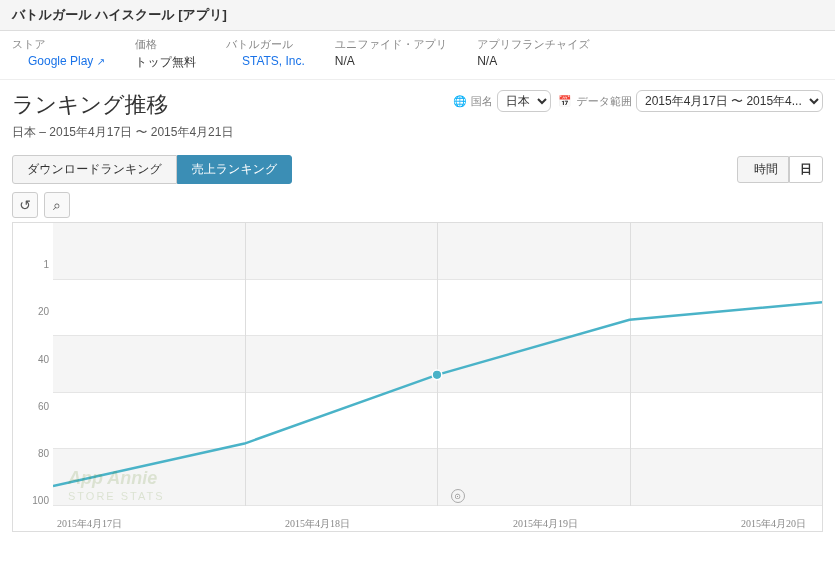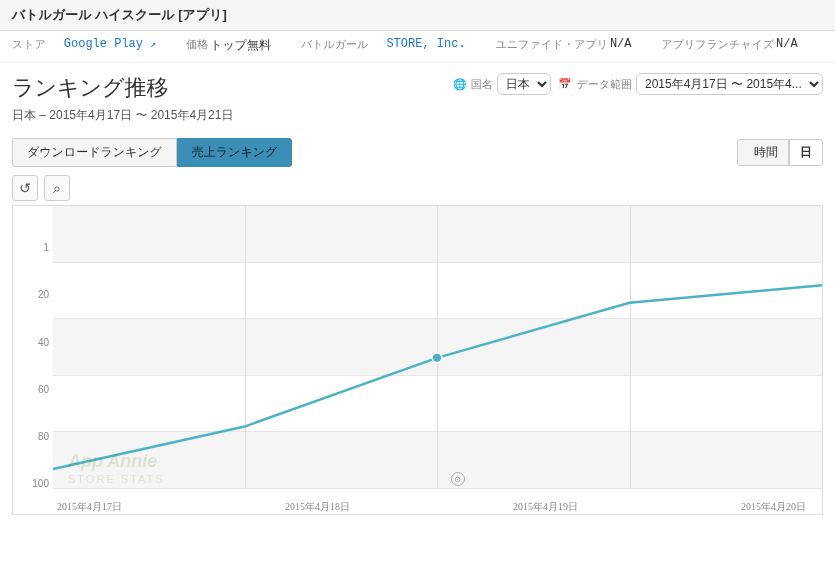--- a/index.html
+++ b/index.html
@@ -18,23 +18,22 @@
       font-weight: bold;
     }
     .meta-row {
       display: flex;
       padding: 6px 12px 8px 12px;
       gap: 30px;
       border-bottom: 1px solid #eee;
     }
     .meta-item {
       display: flex;
-      flex-direction: row;
+      flex-direction: column;
       gap: 2px;
-      font-family: Liberation Mono, monospace;
     }
     .meta-label {
       color: #888;
       font-size: 11px;
     }
     .meta-value {
       font-size: 12px;
       color: #333;
     }
     .meta-value a {
@@ -100,21 +99,21 @@
     .btn {
       padding: 5px 14px;
       font-size: 12px;
       border: 1px solid #ccc;
       cursor: pointer;
       background: #f5f5f5;
       color: #333;
     }
     .btn.active {
       background: #3b8eb5;
-      color: #0f172a;
+      color: #ffffff;
       border-color: #3b8eb5;
     }
     .btn:first-child { border-radius: 3px 0 0 3px; }
     .btn:last-child { border-radius: 0 3px 3px 0; }
     .time-btn-group {
       display: flex;
       gap: 0;
     }
     .time-btn {
       padding: 4px 10px;
@@ -273,21 +272,21 @@
       <span style="font-size:10px;color:#1a73e8;"> ↗</span>
     </span>
   </div>
   <div class="meta-item">
     <span class="meta-label">価格</span>
     <span class="meta-value">トップ無料</span>
   </div>
   <div class="meta-item">
     <span class="meta-label">バトルガール</span>
     <span class="meta-value blue">
-      <a>STORE, Inc.</a>
+      <a>STATS, Inc.</a>
     </span>
   </div>
   <div class="meta-item">
     <span class="meta-label">ユニファイド・アプリ</span>
     <span class="meta-value">N/A</span>
   </div>
   <div class="meta-item">
     <span class="meta-label">アプリフランチャイズ</span>
     <span class="meta-value">N/A</span>
   </div>

